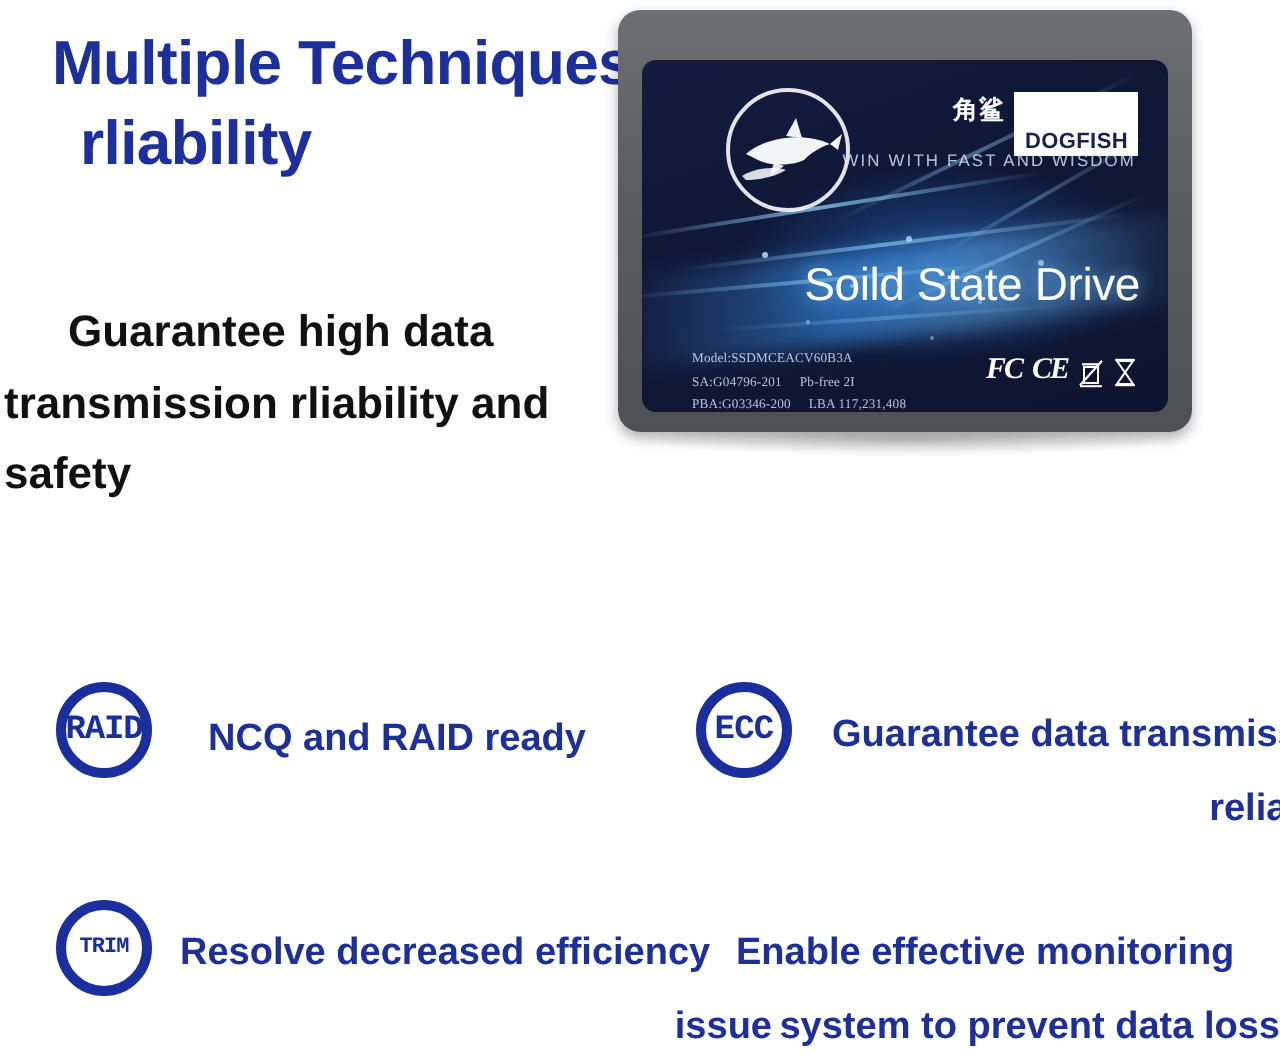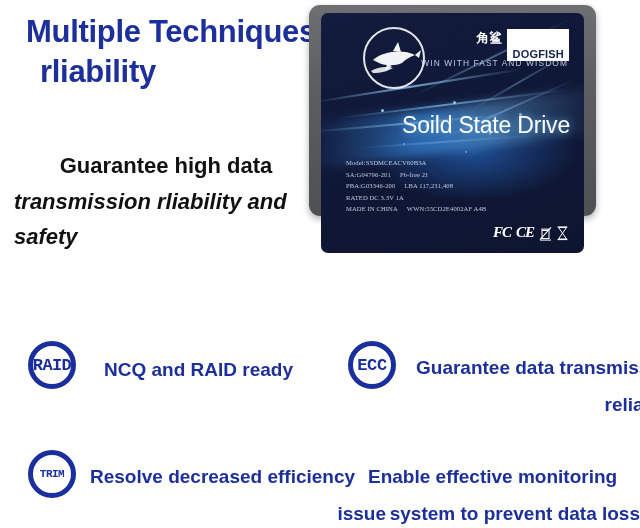--- a/index.html
+++ b/index.html
@@ -21,39 +21,39 @@
   }
   .headline .l2 { display: block; padding-left: 14px; }
 
   
   .subhead {
     position: absolute; left: 0px; top: 148px; width: 320px;
     color: #111111;
     font-family: "Liberation Sans Narrow", "Liberation Sans", sans-serif;
     font-size: 22px; font-weight: bold; line-height: 1.62;
   }
-  .subhead .s1 { display: block; padding-left: 12px; text-align: center; }
-  .subhead .s2 { display: block; padding-left: 14px; font-style: italic; }
+  .subhead .s1 { display: block; padding-left: 34px; }
+  .subhead .s2 { display: block; padding-left: 2px; }
 
   
   .ssd {
     position: absolute; left: 309px; top: 5px;
     width: 287px; height: 211px;
     background: linear-gradient(180deg,#6d6f72 0%,#5b5d61 42%,#4e5053 100%);
     border-radius: 11px;
     box-shadow: 0 3px 7px rgba(0,0,0,0.32);
   }
   .ssd-shadow {
     position: absolute; left: 320px; top: 212px;
     width: 268px; height: 16px;
     background: radial-gradient(ellipse at center, rgba(0,0,0,0.20) 0%, rgba(0,0,0,0) 72%);
   }
   .label {
-    position: absolute; left: 12px; top: 8px;
-    width: 263px; height: 240px;
+    position: absolute; left: 12px; top: 25px;
+    width: 263px; height: 176px;
     border-radius: 7px;
     background:
       radial-gradient(ellipse 150px 70px at 58% 58%, rgba(40,120,220,0.55) 0%, rgba(10,30,90,0) 70%),
       linear-gradient(160deg,#131c3e 0%,#101838 38%,#0d1530 100%);
     overflow: hidden;
   }
   
   .streak {
     position: absolute; height: 2px; border-radius: 2px;
     background: linear-gradient(90deg, rgba(90,180,255,0) 0%, rgba(150,215,255,0.85) 45%, rgba(90,180,255,0) 100%);

